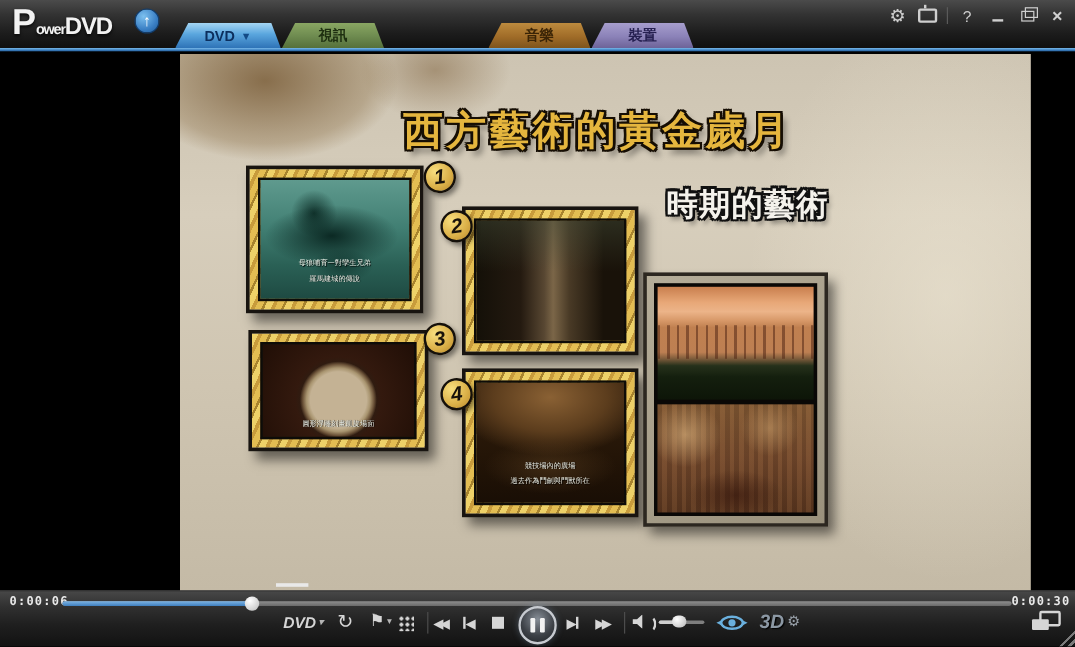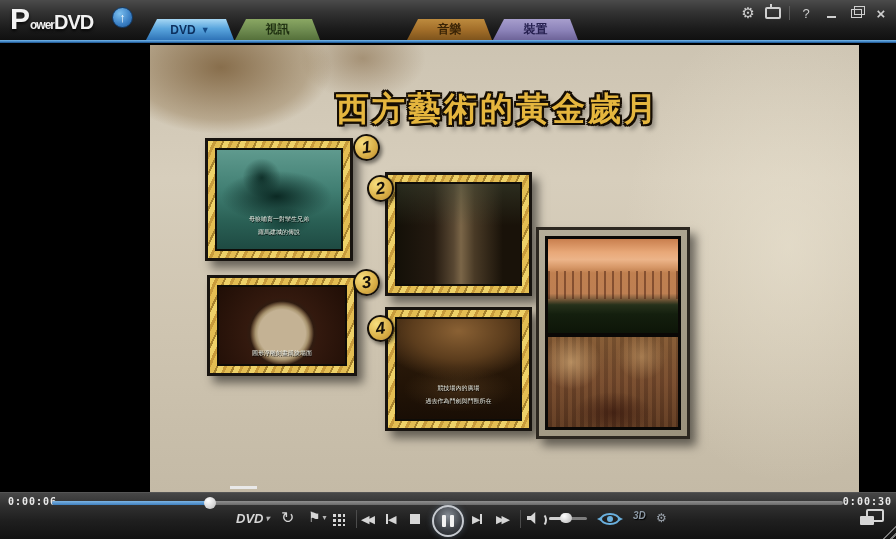--- a/index.html
+++ b/index.html
@@ -175,21 +175,21 @@
   .vol-thumb { position:absolute; right:-6px; top:-4px; width:12px; height:10px; border-radius:5px;
     background:radial-gradient(circle at 35% 30%, #ffffff, #c8c8c8 75%, #959595); cursor:pointer; }
 
   .eye { position:relative; width:26px; height:14px; }
   .eye .lens { position:absolute; left:3px; top:1px; width:20px; height:12px; border:2px solid #6ab0de; border-radius:50%; }
   .eye .pupil { position:absolute; left:10px; top:4px; width:6px; height:6px; border-radius:50%; background:#6ab0de; }
   .eye::before,.eye::after { content:""; position:absolute; top:5px; width:0; height:0; border-top:2px solid rgba(0,0,0,0); border-bottom:2px solid rgba(0,0,0,0); }
   .eye::before { left:0; border-right:4px solid #6ab0de; }
   .eye::after { right:0; border-left:4px solid #6ab0de; }
 
-  .threed { font-size:10px; font-weight:bold; color:#8c98a4; text-shadow:1px 1px 1px #000; font-style:italic; }
+  .threed { font-size:16px; font-weight:bold; color:#8c98a4; text-shadow:1px 1px 1px #000; font-style:italic; }
   .gear-small { font-size:12px; color:#9aa2ab; }
 
   .display-icon { position:absolute; right:12px; top:16px; width:24px; height:16px; cursor:pointer; }
   .display-icon .d1 { position:absolute; right:0; top:0; width:18px; height:13px; border:2px solid #d6d6d6; border-radius:2px; }
   .display-icon .d2 { position:absolute; left:0; bottom:0; width:14px; height:9px; background:#d6d6d6; border-radius:1px; }
 
   .resize-grip { position:absolute; right:0; bottom:0; width:14px; height:14px;
     clip-path:polygon(100% 0,100% 100%,0 100%);
     background:repeating-linear-gradient(135deg,#7a7a7a 0 2px, rgba(0,0,0,0) 2px 5px); cursor:nwse-resize; }
 </style>
@@ -238,20 +238,21 @@
     </div>
   </div>
 
   <div class="accent-line"></div>
 
   <div class="video-area">
     <div class="dvd-menu">
 
       <div class="menu-title">西方藝術的黃金歲月</div>
       <div class="menu-heading">
+        <div class="h2">時期的藝術</div>
       </div>
 
       <div class="thumb thumb1">
         <div class="shot shot1">
           <div class="caption cap1">
             <div class="cline">母狼哺育一對孿生兄弟</div>
             <div class="cline">羅馬建城的傳說</div>
           </div>
         </div>
       </div>

